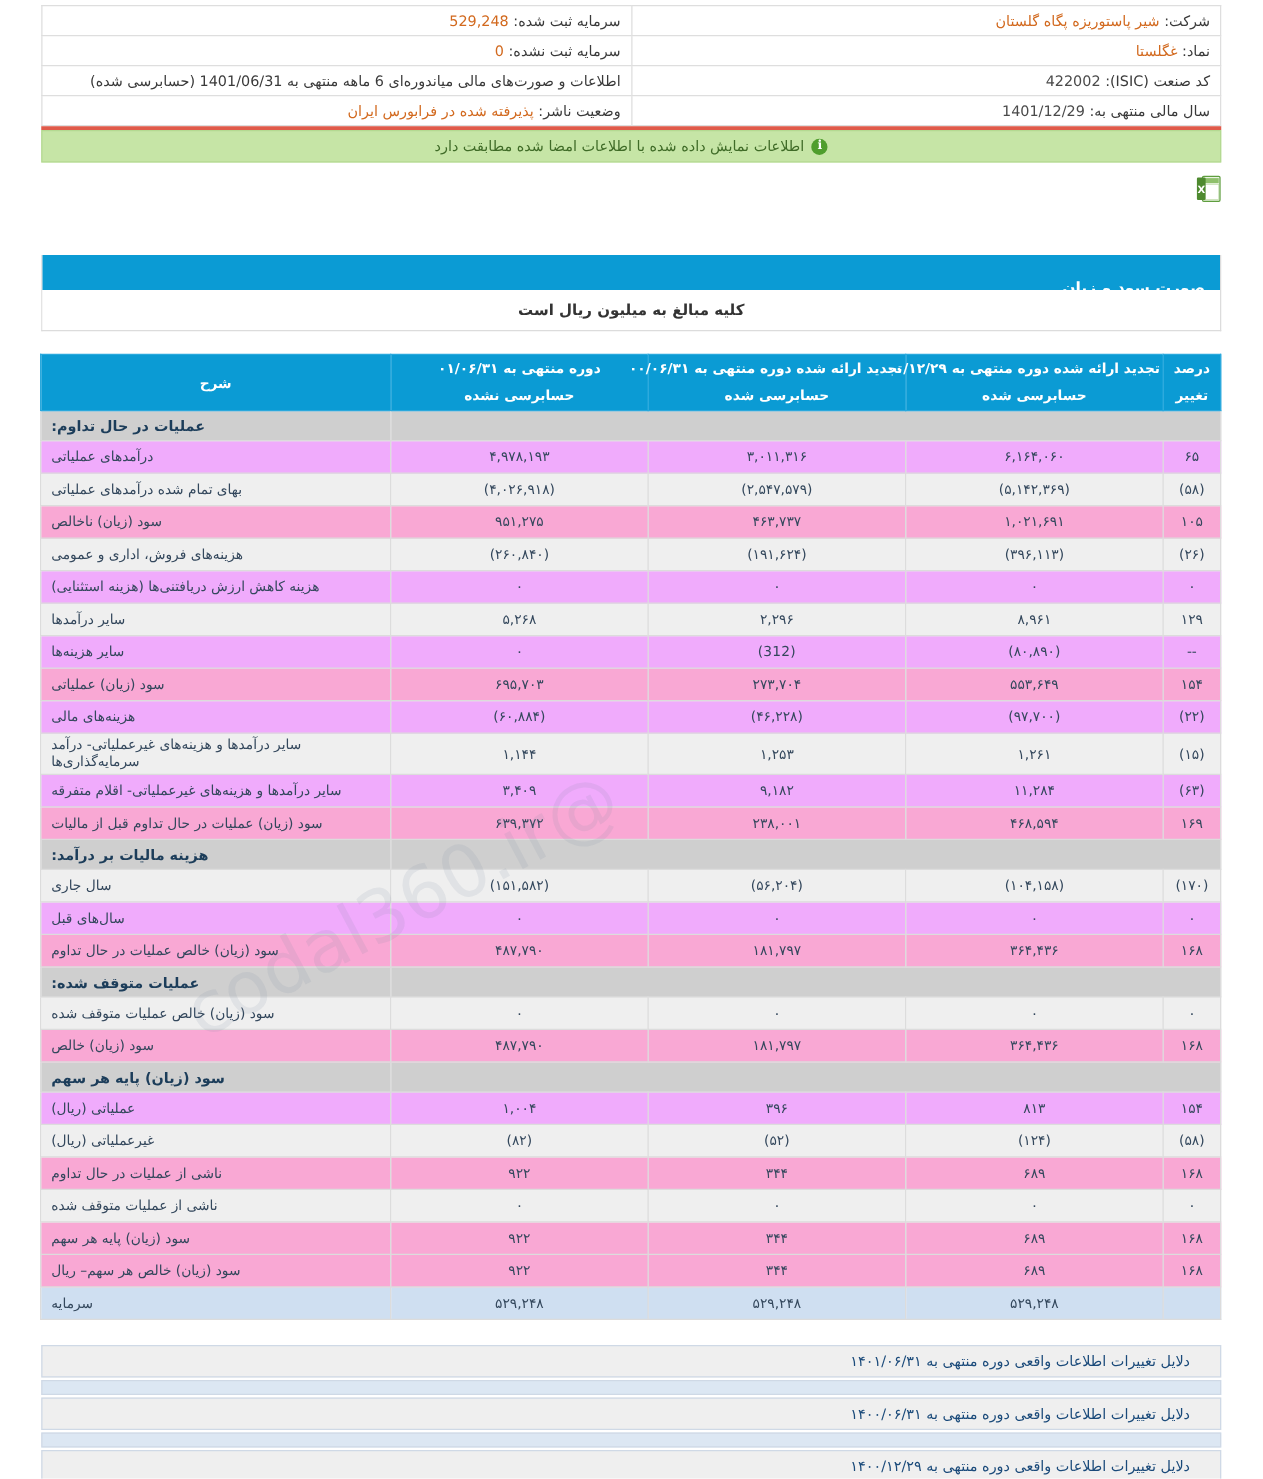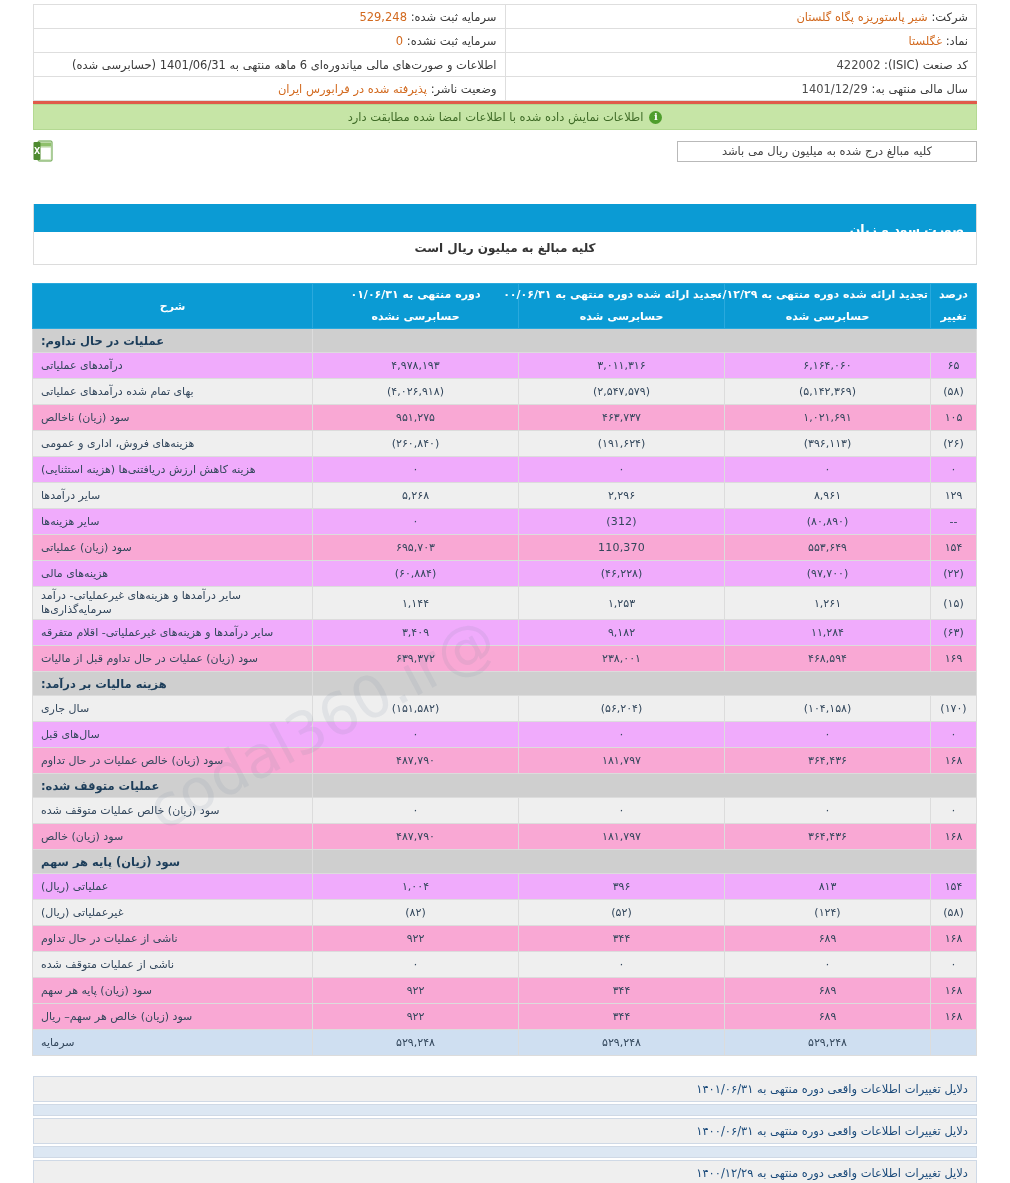--- a/index.html
+++ b/index.html
@@ -117,21 +117,21 @@
   tr.r-amber td { background: #f9a8d4; }
   tr.r-cap   td { background: #cfdff1; }
   td.neg { color: #d02b44; }
   td.tall { height: 40px; }
 
   
   .links { margin: 20px 33px 0 33px; }
   .link-row {
     border: 1px solid #cfd9e6; background: #efefef;
     height: 26px; line-height: 24px;
-    margin-bottom: 2px; padding: 0 8px;
+    margin-bottom: 2px; padding: 0 24px;
     font-size: 11.5px; color: #1a4a7a; text-align: right; cursor: pointer;
   }
   .link-row.alt { background: #dce7f3; height: 12px; }
 
   
   .wm {
     position: absolute; left: 0; top: 0; width: 1010px; height: 1183px;
     pointer-events: none; z-index: 5;
   }
   .wm span {
@@ -197,21 +197,20 @@
   </div>
 
   <div class="redline"></div>
 
   <div class="notice">
     <span class="info-ico">i</span>
     <span>اطلاعات نمایش داده شده با اطلاعات امضا شده مطابقت دارد</span>
   </div>
 
   <div class="toolbar">
-    <div class="amount-box">کلیه مبالغ درج شده به میلیون ریال می باشد</div>
     <div class="xls-ico" title="Excel">
       <svg width="20" height="22" viewBox="0 0 20 22" xmlns="http://www.w3.org/2000/svg">
         <rect x="5" y="1" width="14" height="20" rx="1" fill="#e9f3e2" stroke="#5f9e3f" stroke-width="1"></rect>
         <rect x="6" y="2.5" width="12" height="4" fill="#8fc06c"></rect>
         <rect x="6" y="7.5" width="12" height="12" fill="#ffffff" stroke="#bcd9a8" stroke-width=".5"></rect>
         <rect x="0.5" y="2" width="7" height="18" rx="1" fill="#4e8a2f"></rect>
         <text x="4" y="14" font-size="8" fill="#ffffff" text-anchor="middle" font-family="DejaVu Sans, sans-serif" font-weight="bold">X</text>
       </svg>
     </div>
   </div>
@@ -301,21 +300,21 @@
           <tr class="r-blue">
             <td class="pct neg">--</td>
             <td class="num neg">(۸۰,۸۹۰)</td>
             <td class="num neg">(312)</td>
             <td class="num neg">۰</td>
             <td class="desc">سایر هزینه‌ها</td>
           </tr>
           <tr class="r-amber">
             <td class="pct">۱۵۴</td>
             <td class="num">۵۵۳,۶۴۹</td>
-            <td class="num">110,370</td>
+            <td class="num">۲۷۳,۷۰۴</td>
             <td class="num">۶۹۵,۷۰۳</td>
             <td class="desc">سود (زیان) عملیاتی</td>
           </tr>
           <tr class="r-blue">
             <td class="pct neg">(۲۲)</td>
             <td class="num neg">(۹۷,۷۰۰)</td>
             <td class="num neg">(۴۶,۲۲۸)</td>
             <td class="num neg">(۶۰,۸۸۴)</td>
             <td class="desc">هزینه‌های مالی</td>
           </tr>

